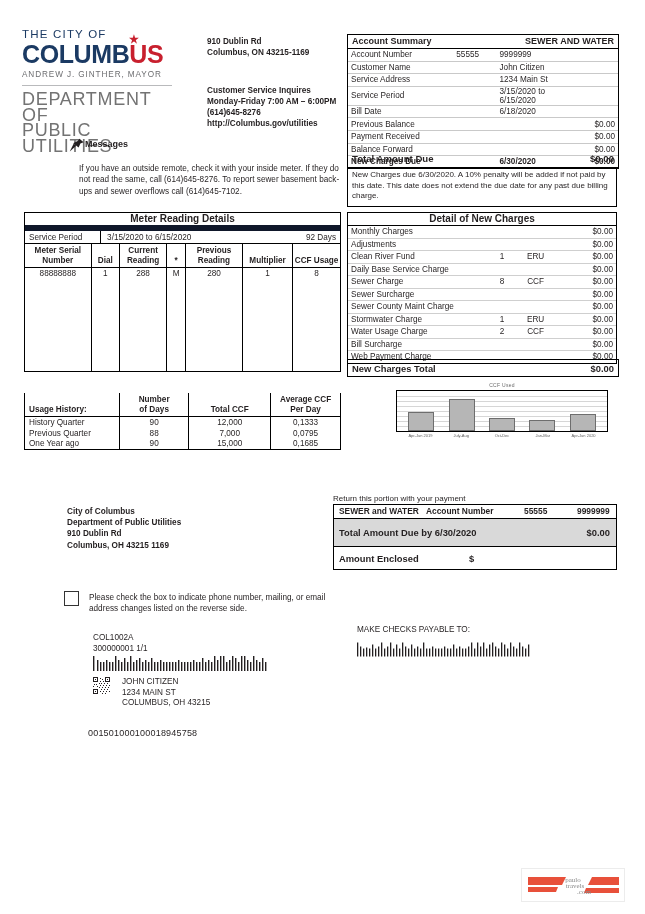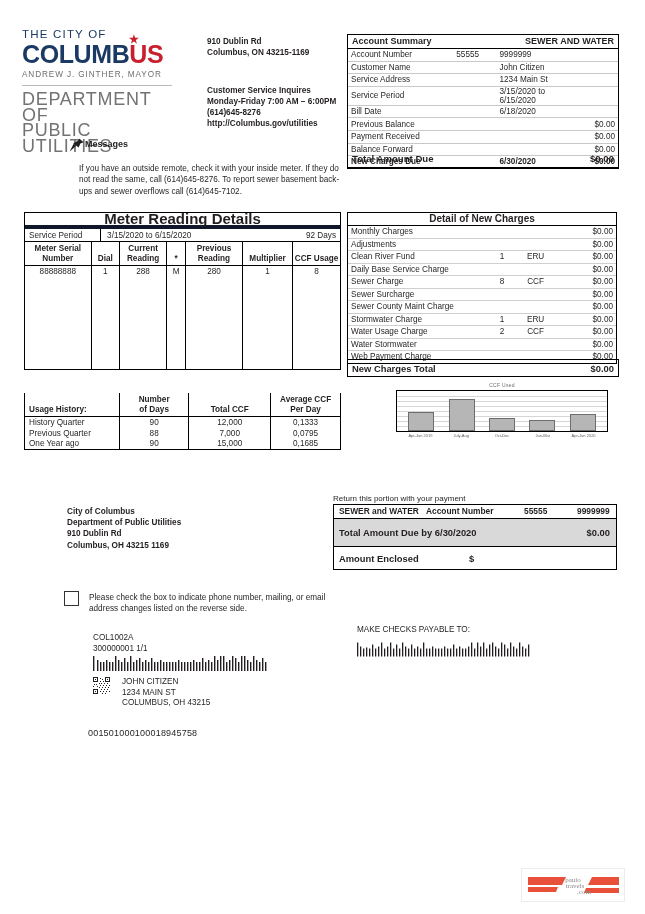--- a/index.html
+++ b/index.html
@@ -47,21 +47,21 @@
 
   #total-due-box{left:347px;top:150px;width:270px;border:1.4px solid #000;border-top:none;height:17px;}
   #total-due-box .l{float:left;padding:3px 0 0 4px;font-weight:bold;font-size:9.6px;}
   #total-due-box .rr{float:right;padding:3px 4px 0 0;font-weight:bold;font-size:9.6px;}
 
   #penalty-box{left:347px;top:167px;width:270px;border:1.4px solid #000;border-top:none;
                padding:3px 5px 4px 4px;box-sizing:border-box;font-size:8px;line-height:10.6px;}
 
   
   #meter-box{left:24px;top:212px;width:317px;border:1.2px solid #000;box-sizing:border-box;}
-  #meter-title{height:12px;line-height:12px;text-align:center;font-weight:bold;font-size:15px;border-bottom:4px solid #0f172a;}
+  #meter-title{height:12px;line-height:12px;text-align:center;font-weight:bold;font-size:10px;border-bottom:6px solid #0f172a;}
   #meter-sp td{height:12px;font-size:8.2px;border-bottom:1px solid #000;}
   #meter-head th{font-size:8.2px;font-weight:bold;line-height:9.5px;padding:2px 1px;
                  border-left:1px solid #000;border-bottom:1.3px solid #000;vertical-align:bottom;text-align:center;}
   #meter-head th:first-child{border-left:none;}
   #meter-body td{font-size:8.2px;text-align:center;border-left:1px solid #000;height:11px;}
   #meter-body td:first-child{border-left:none;}
   #meter-fill td{border-left:1px solid #000;height:92px;}
   #meter-fill td:first-child{border-left:none;}
 
   
@@ -225,20 +225,21 @@
       </tr>
     </tbody>
       </table>
   </div>
 
   <div class="abs" id="total-due-box">
     <span class="l">Total Amount Due</span>
     <span class="rr">$0.00</span>
   </div>
 
+  <div class="abs" id="penalty-box">New Charges due 6/30/2020. A 10% penalty will be added if not paid by this date. This date does not extend the due date for any past due billing charge.</div>
 
   <div class="abs" id="meter-box">
     <div id="meter-title">Meter Reading Details</div>
     <table class="tbl">
       <tbody>
           <tr id="meter-sp">
         <td style="width:24%;padding-left:4px;">Service Period</td>
         <td style="border-left:1px solid #000;padding-left:6px;">3/15/2020 to 6/15/2020</td>
         <td class="r" style="width:22%;padding-right:4px;">92 Days</td>
       </tr>
@@ -360,21 +361,21 @@
         <td class="c">ERU</td>
         <td class="r">$0.00</td>
       </tr>
       <tr>
         <td>Water Usage Charge</td>
         <td class="c">2</td>
         <td class="c">CCF</td>
         <td class="r">$0.00</td>
       </tr>
       <tr>
-        <td>Water Stormwater</td>
+        <td>Bill Surcharge</td>
         <td class="c"></td>
         <td class="c"></td>
         <td class="r">$0.00</td>
       </tr>
       <tr>
         <td>Web Payment Charge</td>
         <td class="c"></td>
         <td class="c"></td>
         <td class="r">$0.00</td>
       </tr>

